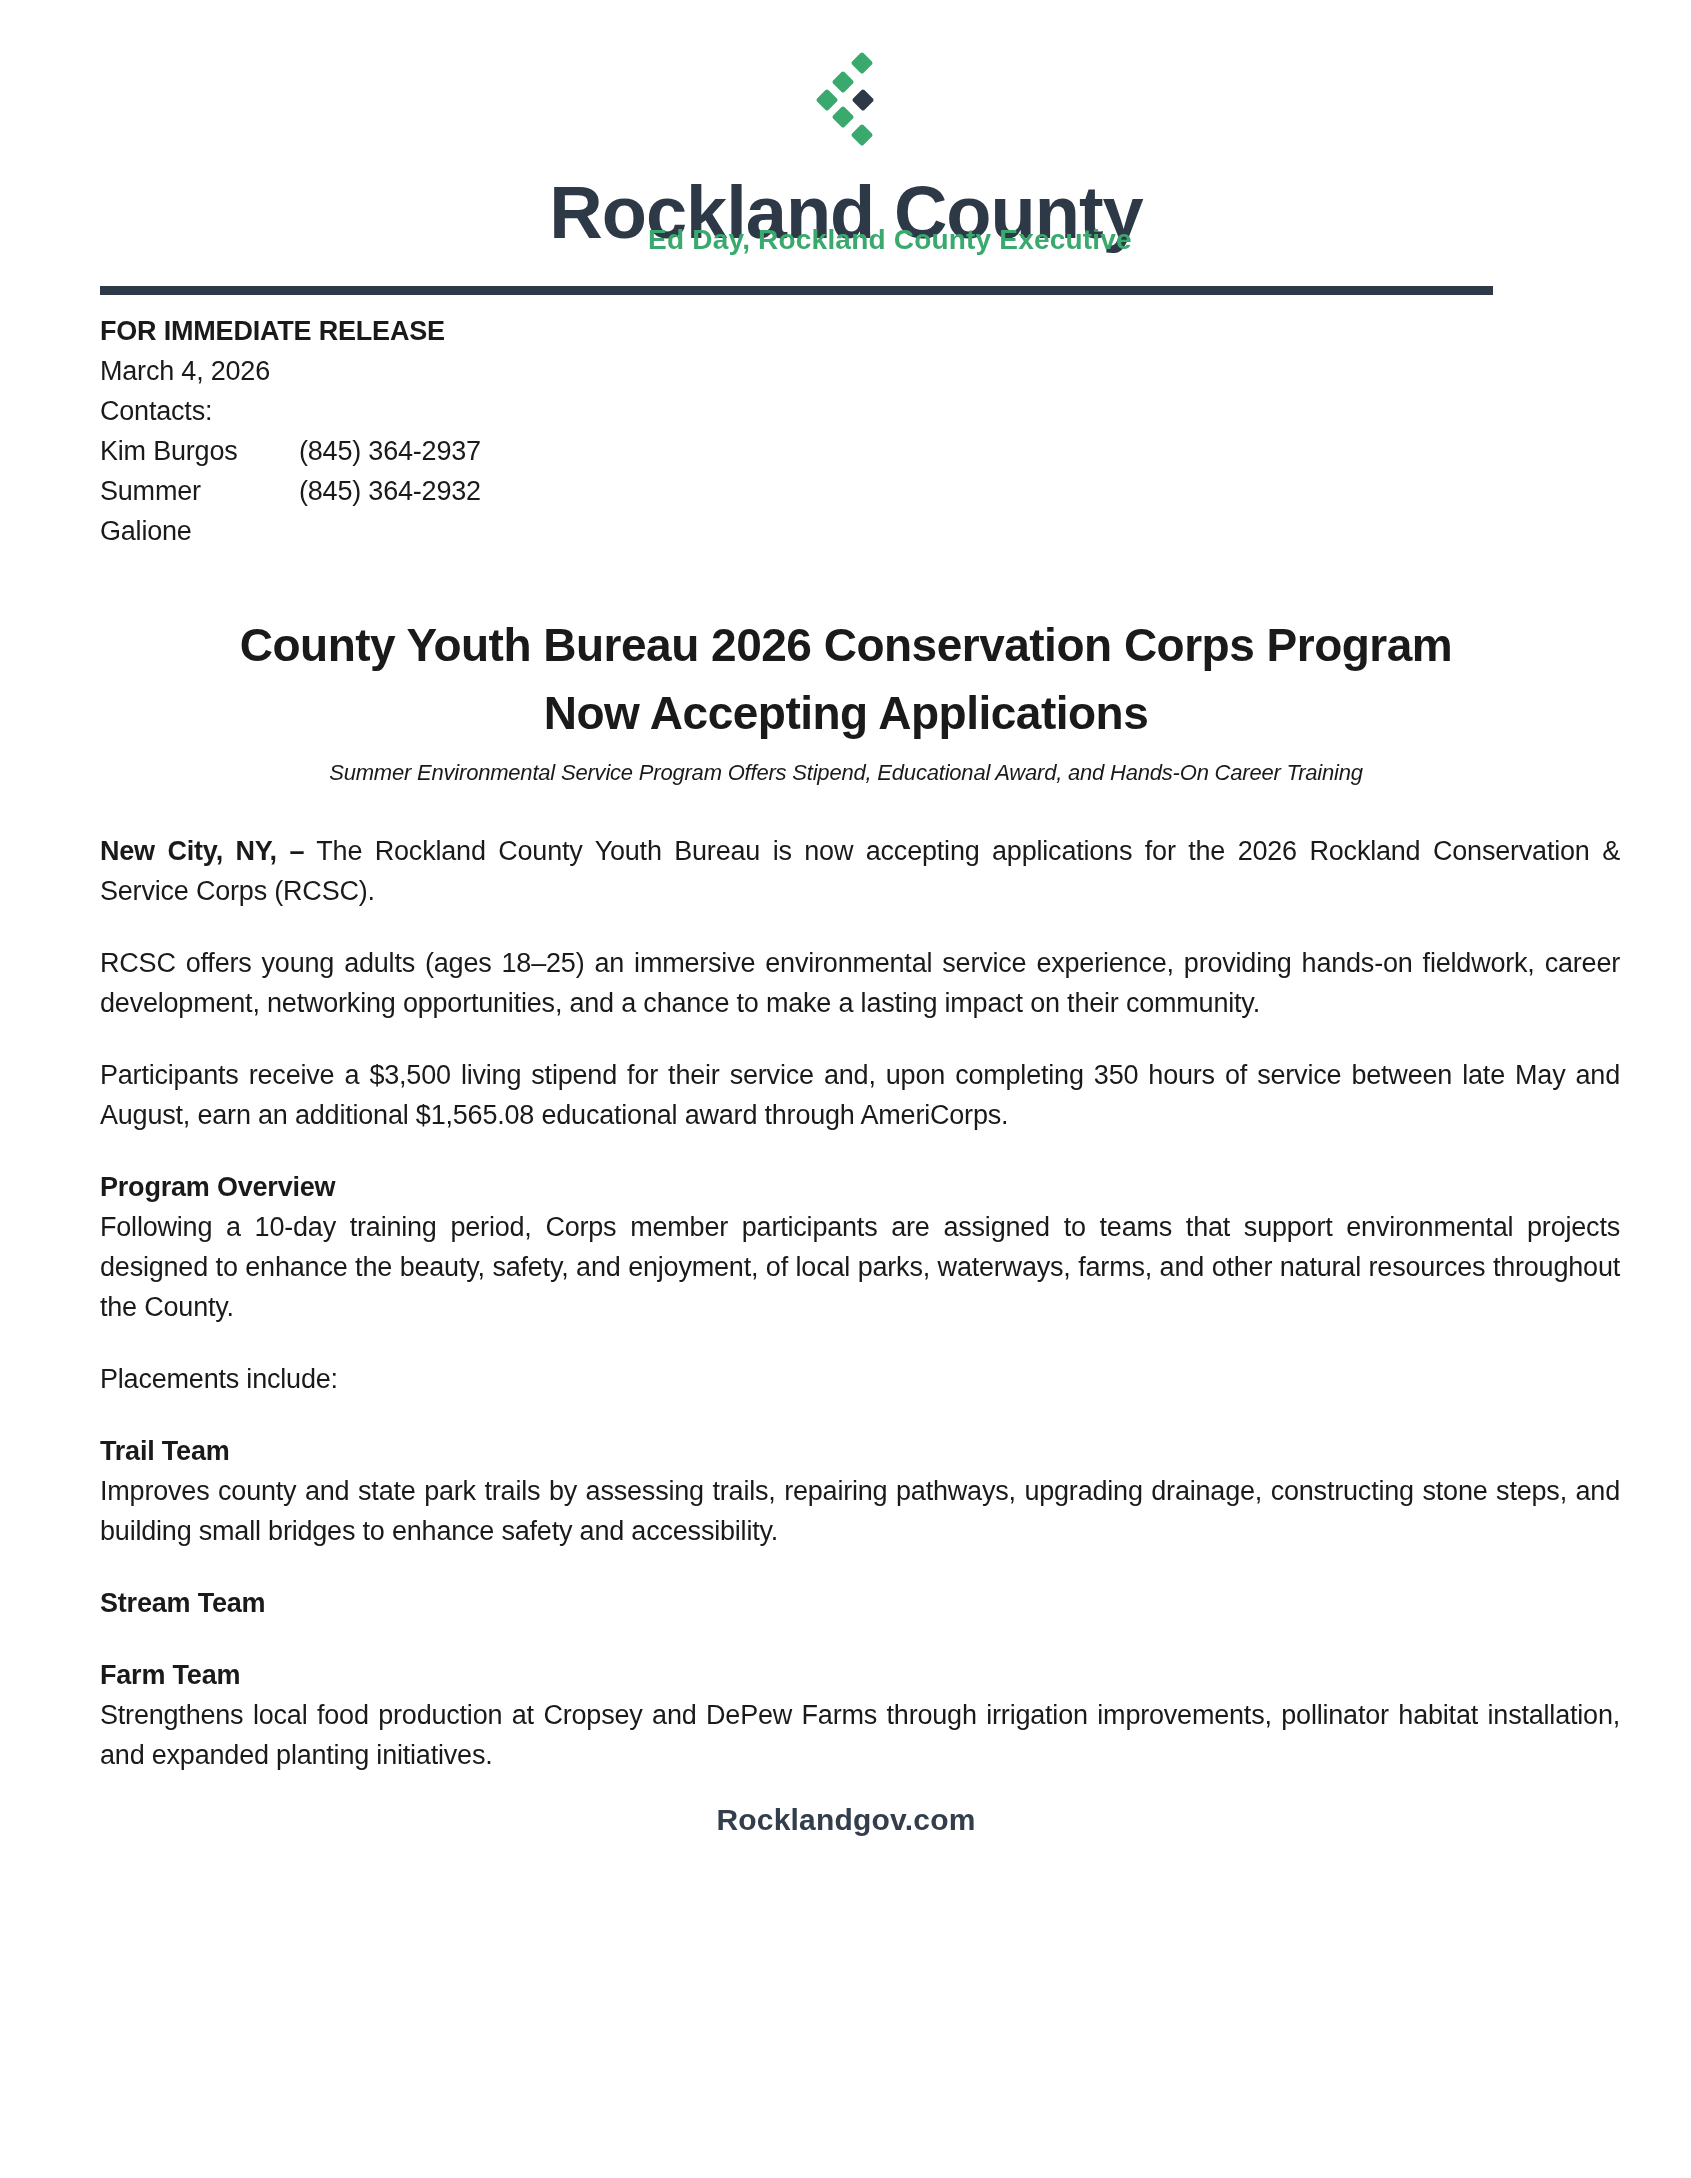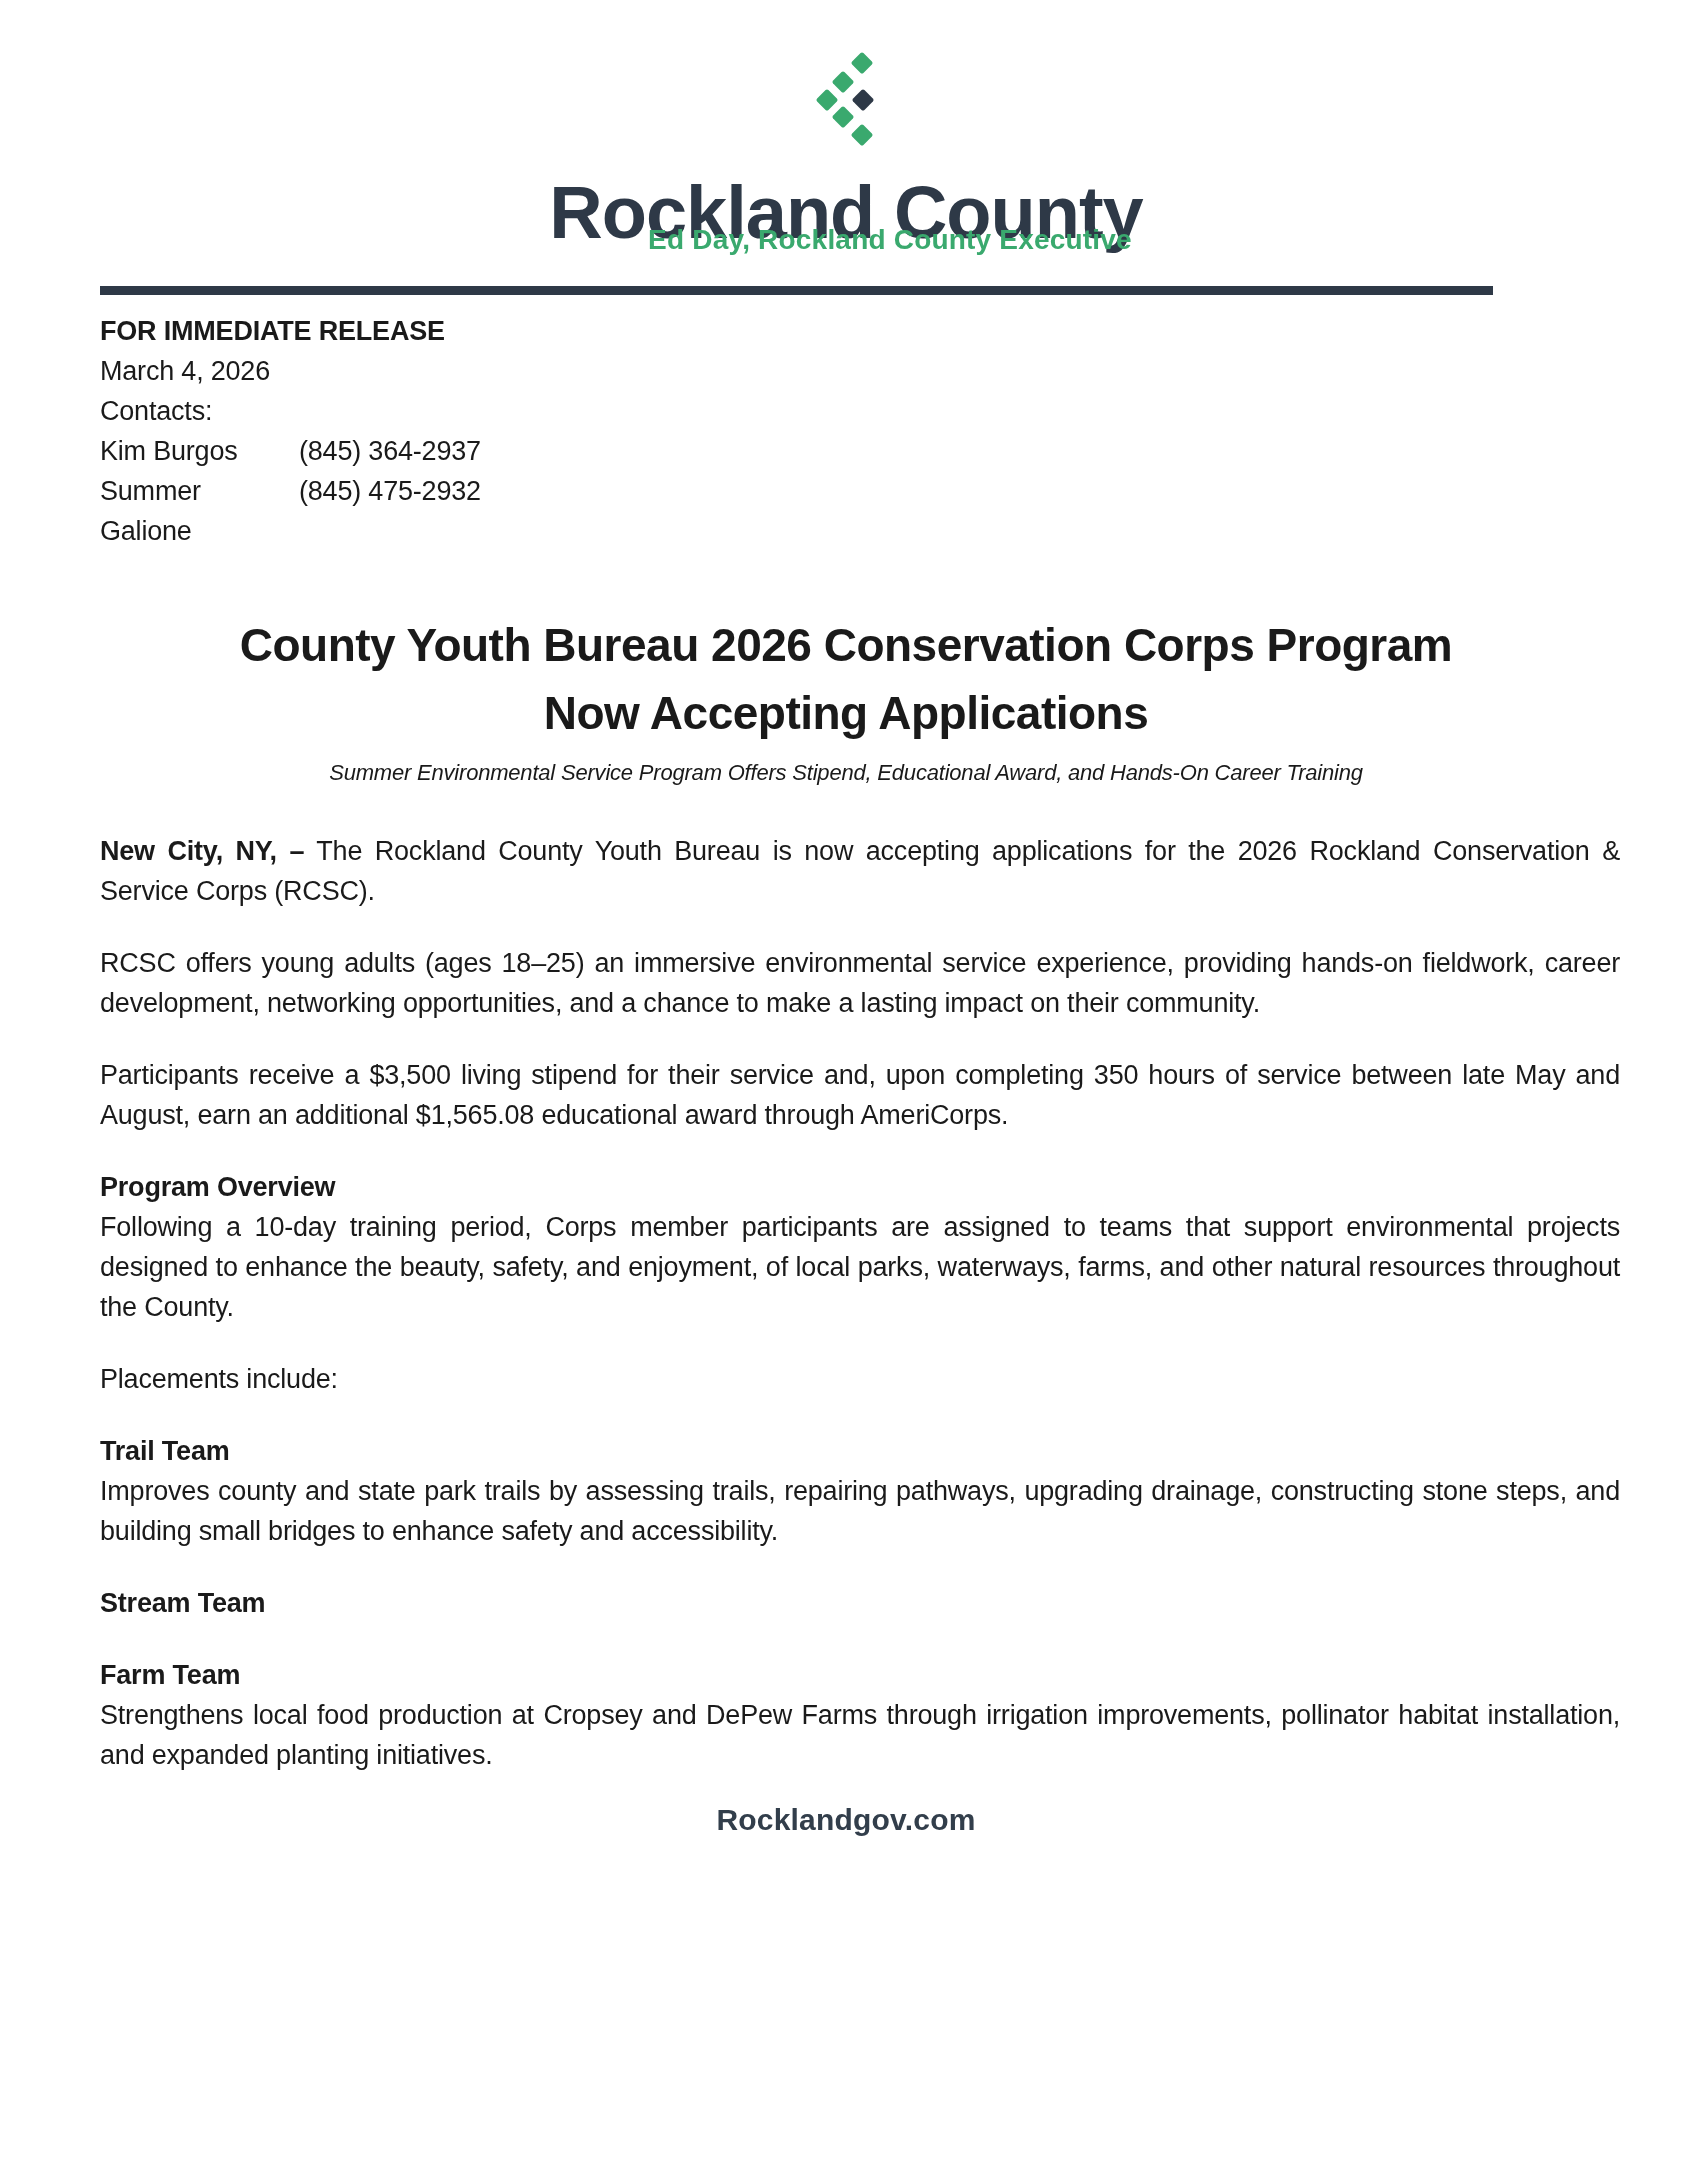--- a/index.html
+++ b/index.html
@@ -138,21 +138,21 @@
 <div class="release">
   <div class="release-label">FOR IMMEDIATE RELEASE</div>
   <div>March 4, 2026</div>
   <div>Contacts:</div>
   <div class="contact-row">
     <span>Kim Burgos</span>
     <span>(845) 364-2937</span>
   </div>
   <div class="contact-row">
     <span>Summer Galione</span>
-    <span>(845) 475-2932</span>
+    <span>(845) 364-2932</span>
   </div>
 </div>
 
 <div class="headline">
   <div class="headline-title">County Youth Bureau 2026 Conservation Corps Program</div>
   <div class="headline-title">Now Accepting Applications</div>
   <div class="headline-sub">Summer Environmental Service Program Offers Stipend, Educational Award, and Hands-On Career Training</div>
 </div>
 
 <div class="doc-body">

